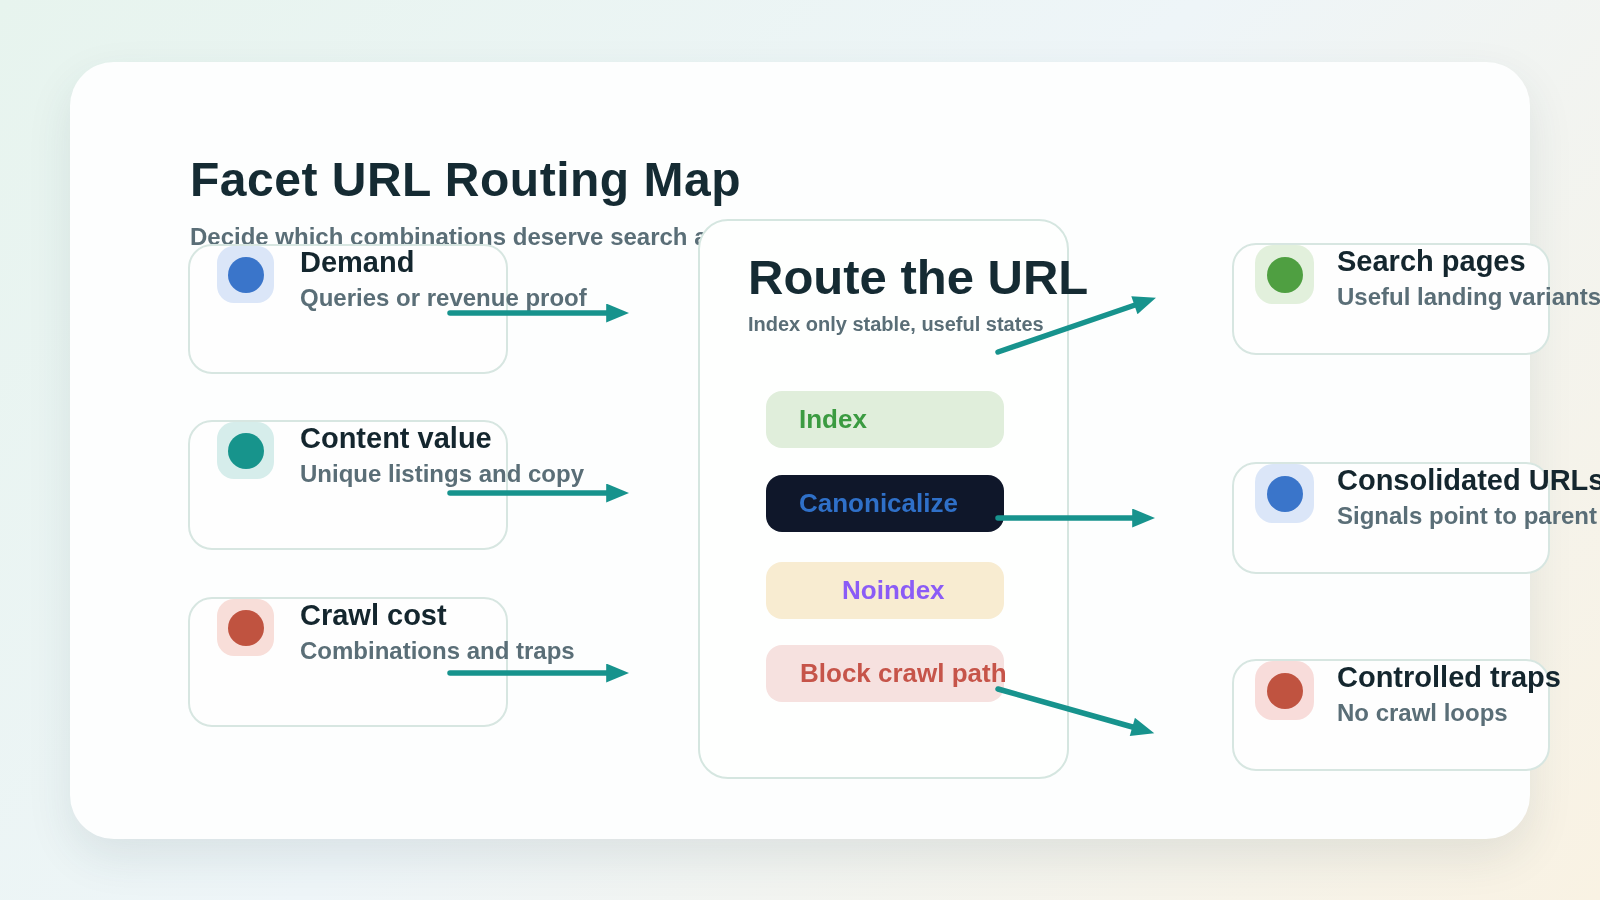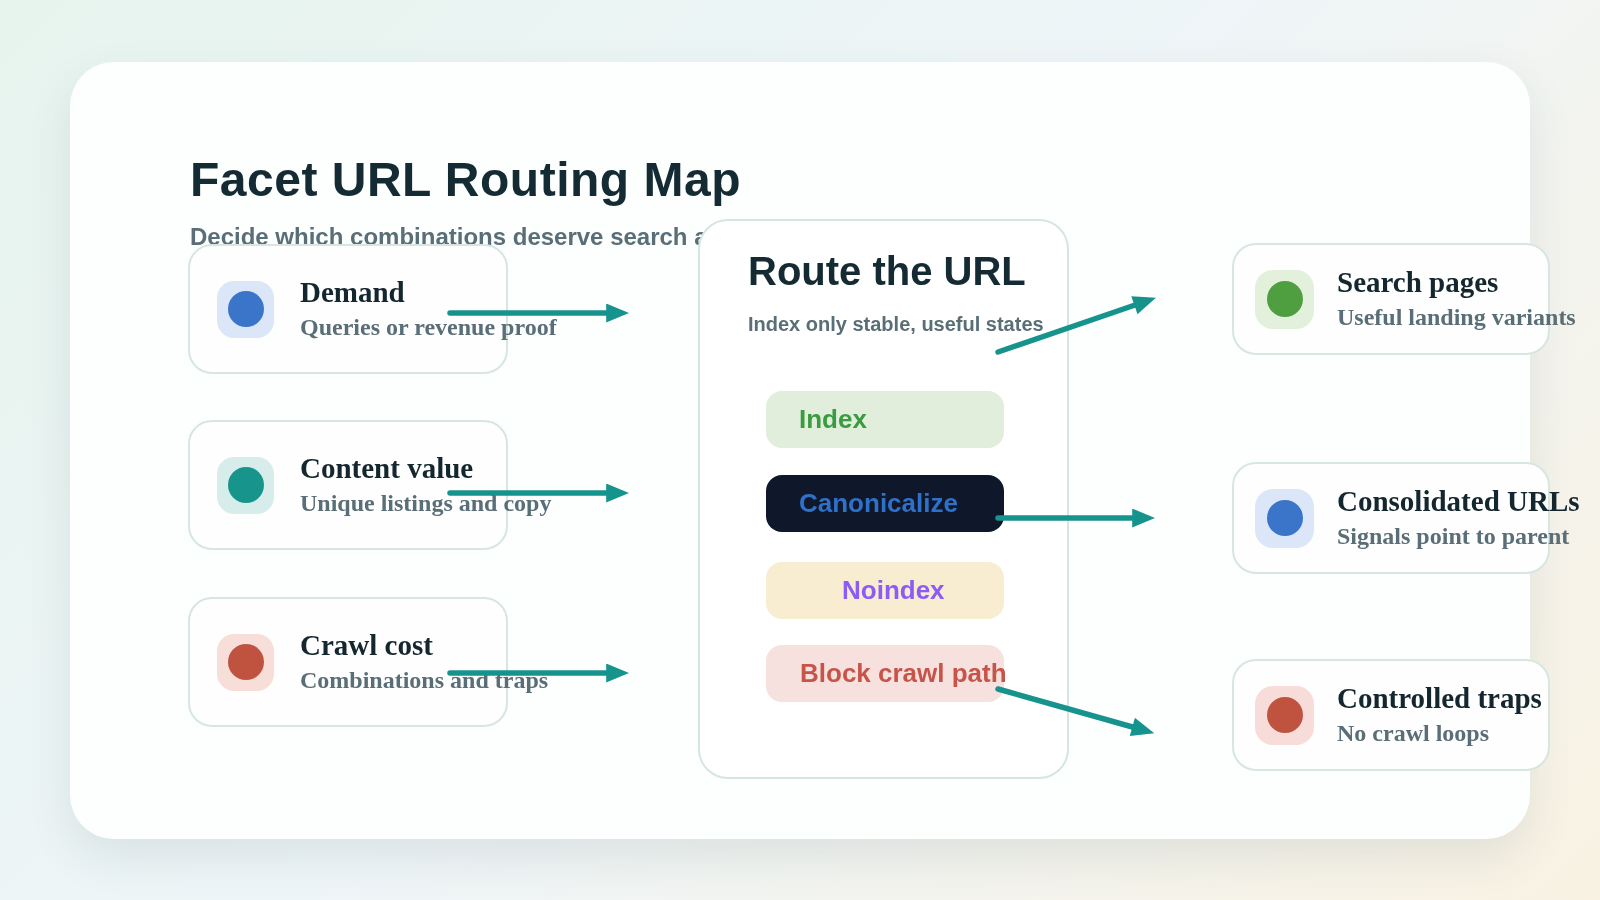--- a/index.html
+++ b/index.html
@@ -19,40 +19,40 @@
     font-size:48px; font-weight:700; color:#152b33; letter-spacing:.5px;
     white-space:nowrap;
   }
   .page-sub {
     position:absolute; left:120px; top:161px;
     font-size:24px; font-weight:700; color:#5a6e77; white-space:nowrap;
   }
   .node {
     position:absolute; background:#fefefe;
     border:2px solid #d7e6e1; border-radius:24px;
-    display:flex; align-items:center;font-family:Liberation Serif, serif;
+    display:flex; 
   }
   .node.input  { left:118px; width:320px; height:130px; padding-left:27px; gap:26px; }
   .node.output { left:1162px; width:318px; height:112px; padding-left:21px; gap:23px; }
   .iconbox {
     flex:0 0 auto; width:57px; height:57px; border-radius:17px;
     display:flex; align-items:center; justify-content:center;
   }
   .node.output .iconbox { width:59px; height:59px; border-radius:18px; }
   .dot { width:36px; height:36px; border-radius:50%; display:block; }
   .txt { white-space:nowrap; }
   .node-title { font-size:29px; font-weight:700; color:#14262e; line-height:1.15; }
   .node-sub   { font-size:24px; font-weight:700; color:#5a6e77; margin-top:5px; line-height:1.15; }
   .router {
     position:absolute; left:628px; top:219px; width:371px; height:560px;
     background:#fefffe; border:2.5px solid #d5e6e0; border-radius:30px;
   }
   .router-title {
     position:absolute; left:48px; top:28px;
-    font-size:40px; font-weight:700; color:#152b33; white-space:nowrap;
+    font-size:49px; font-weight:700; color:#152b33; white-space:nowrap;
   }
   .router-sub {
     position:absolute; left:48px; top:92px;
     font-size:20px; font-weight:700; color:#5a6e77; white-space:nowrap;
   }
   .pill {
     position:absolute; left:66px; width:238px; height:57px; border-radius:16px;
     line-height:57px; padding-left:33px; white-space:nowrap;
   }
   .pill span { font-size:26px; font-weight:700; }

